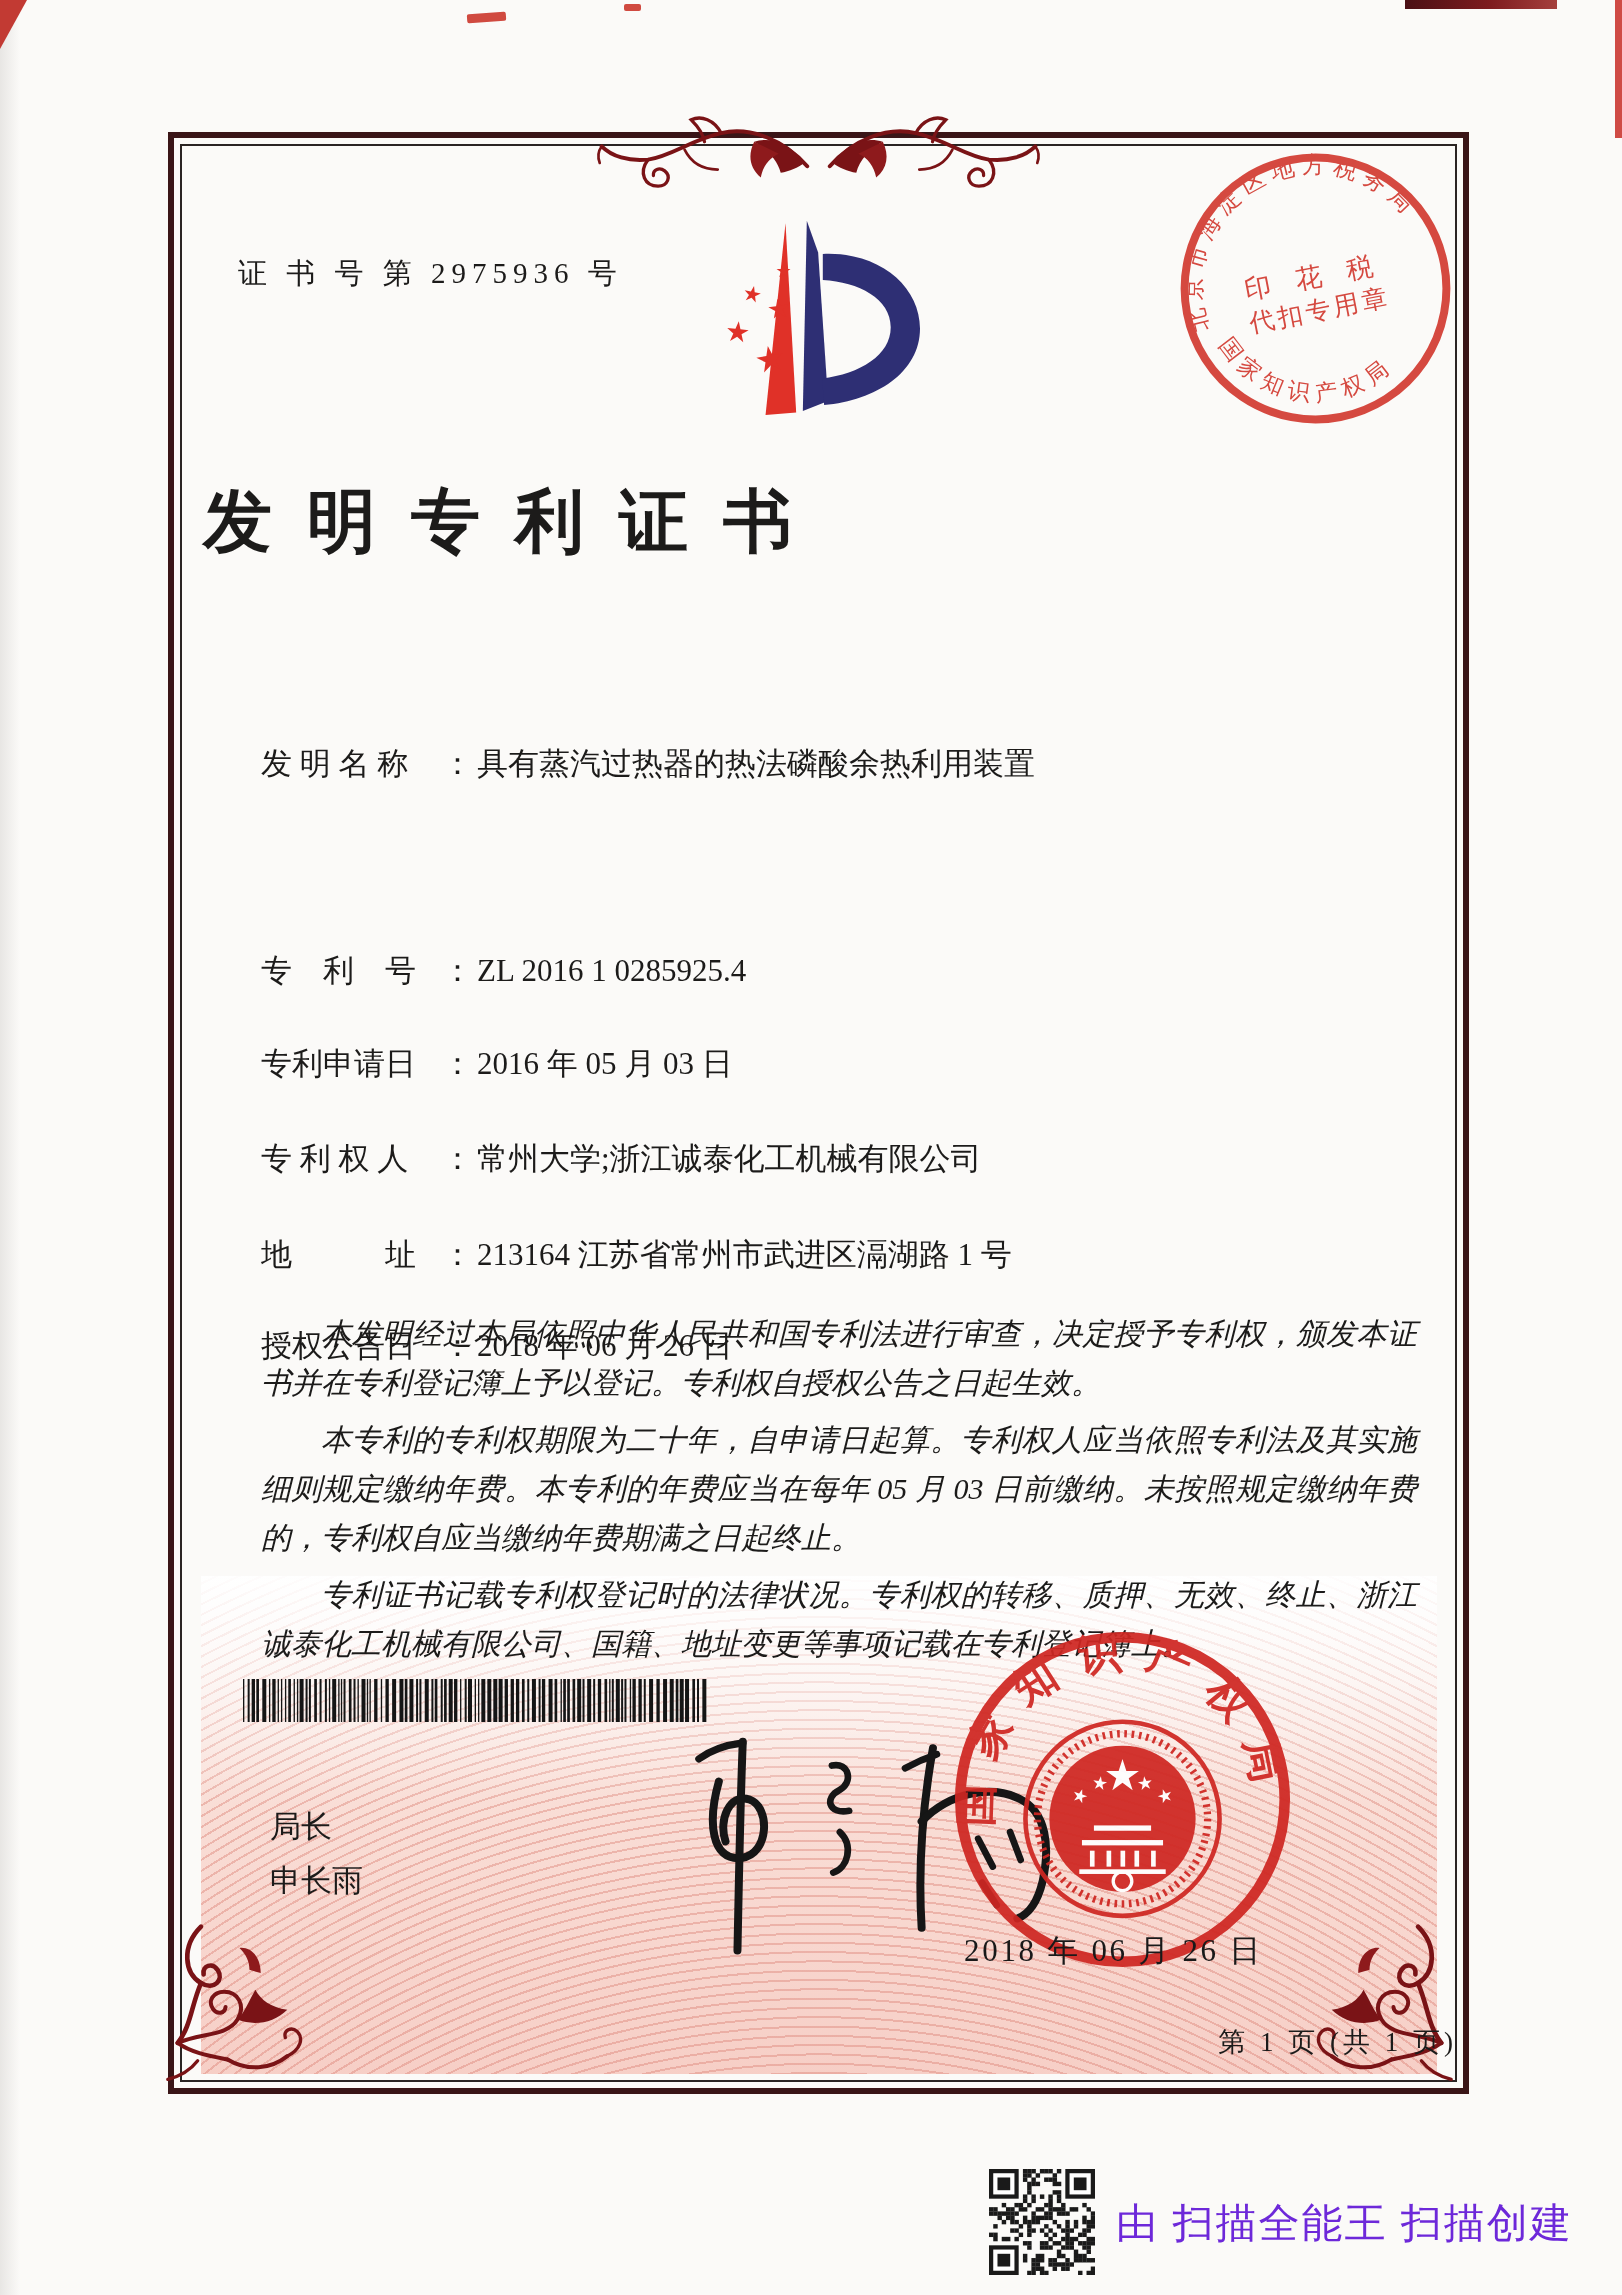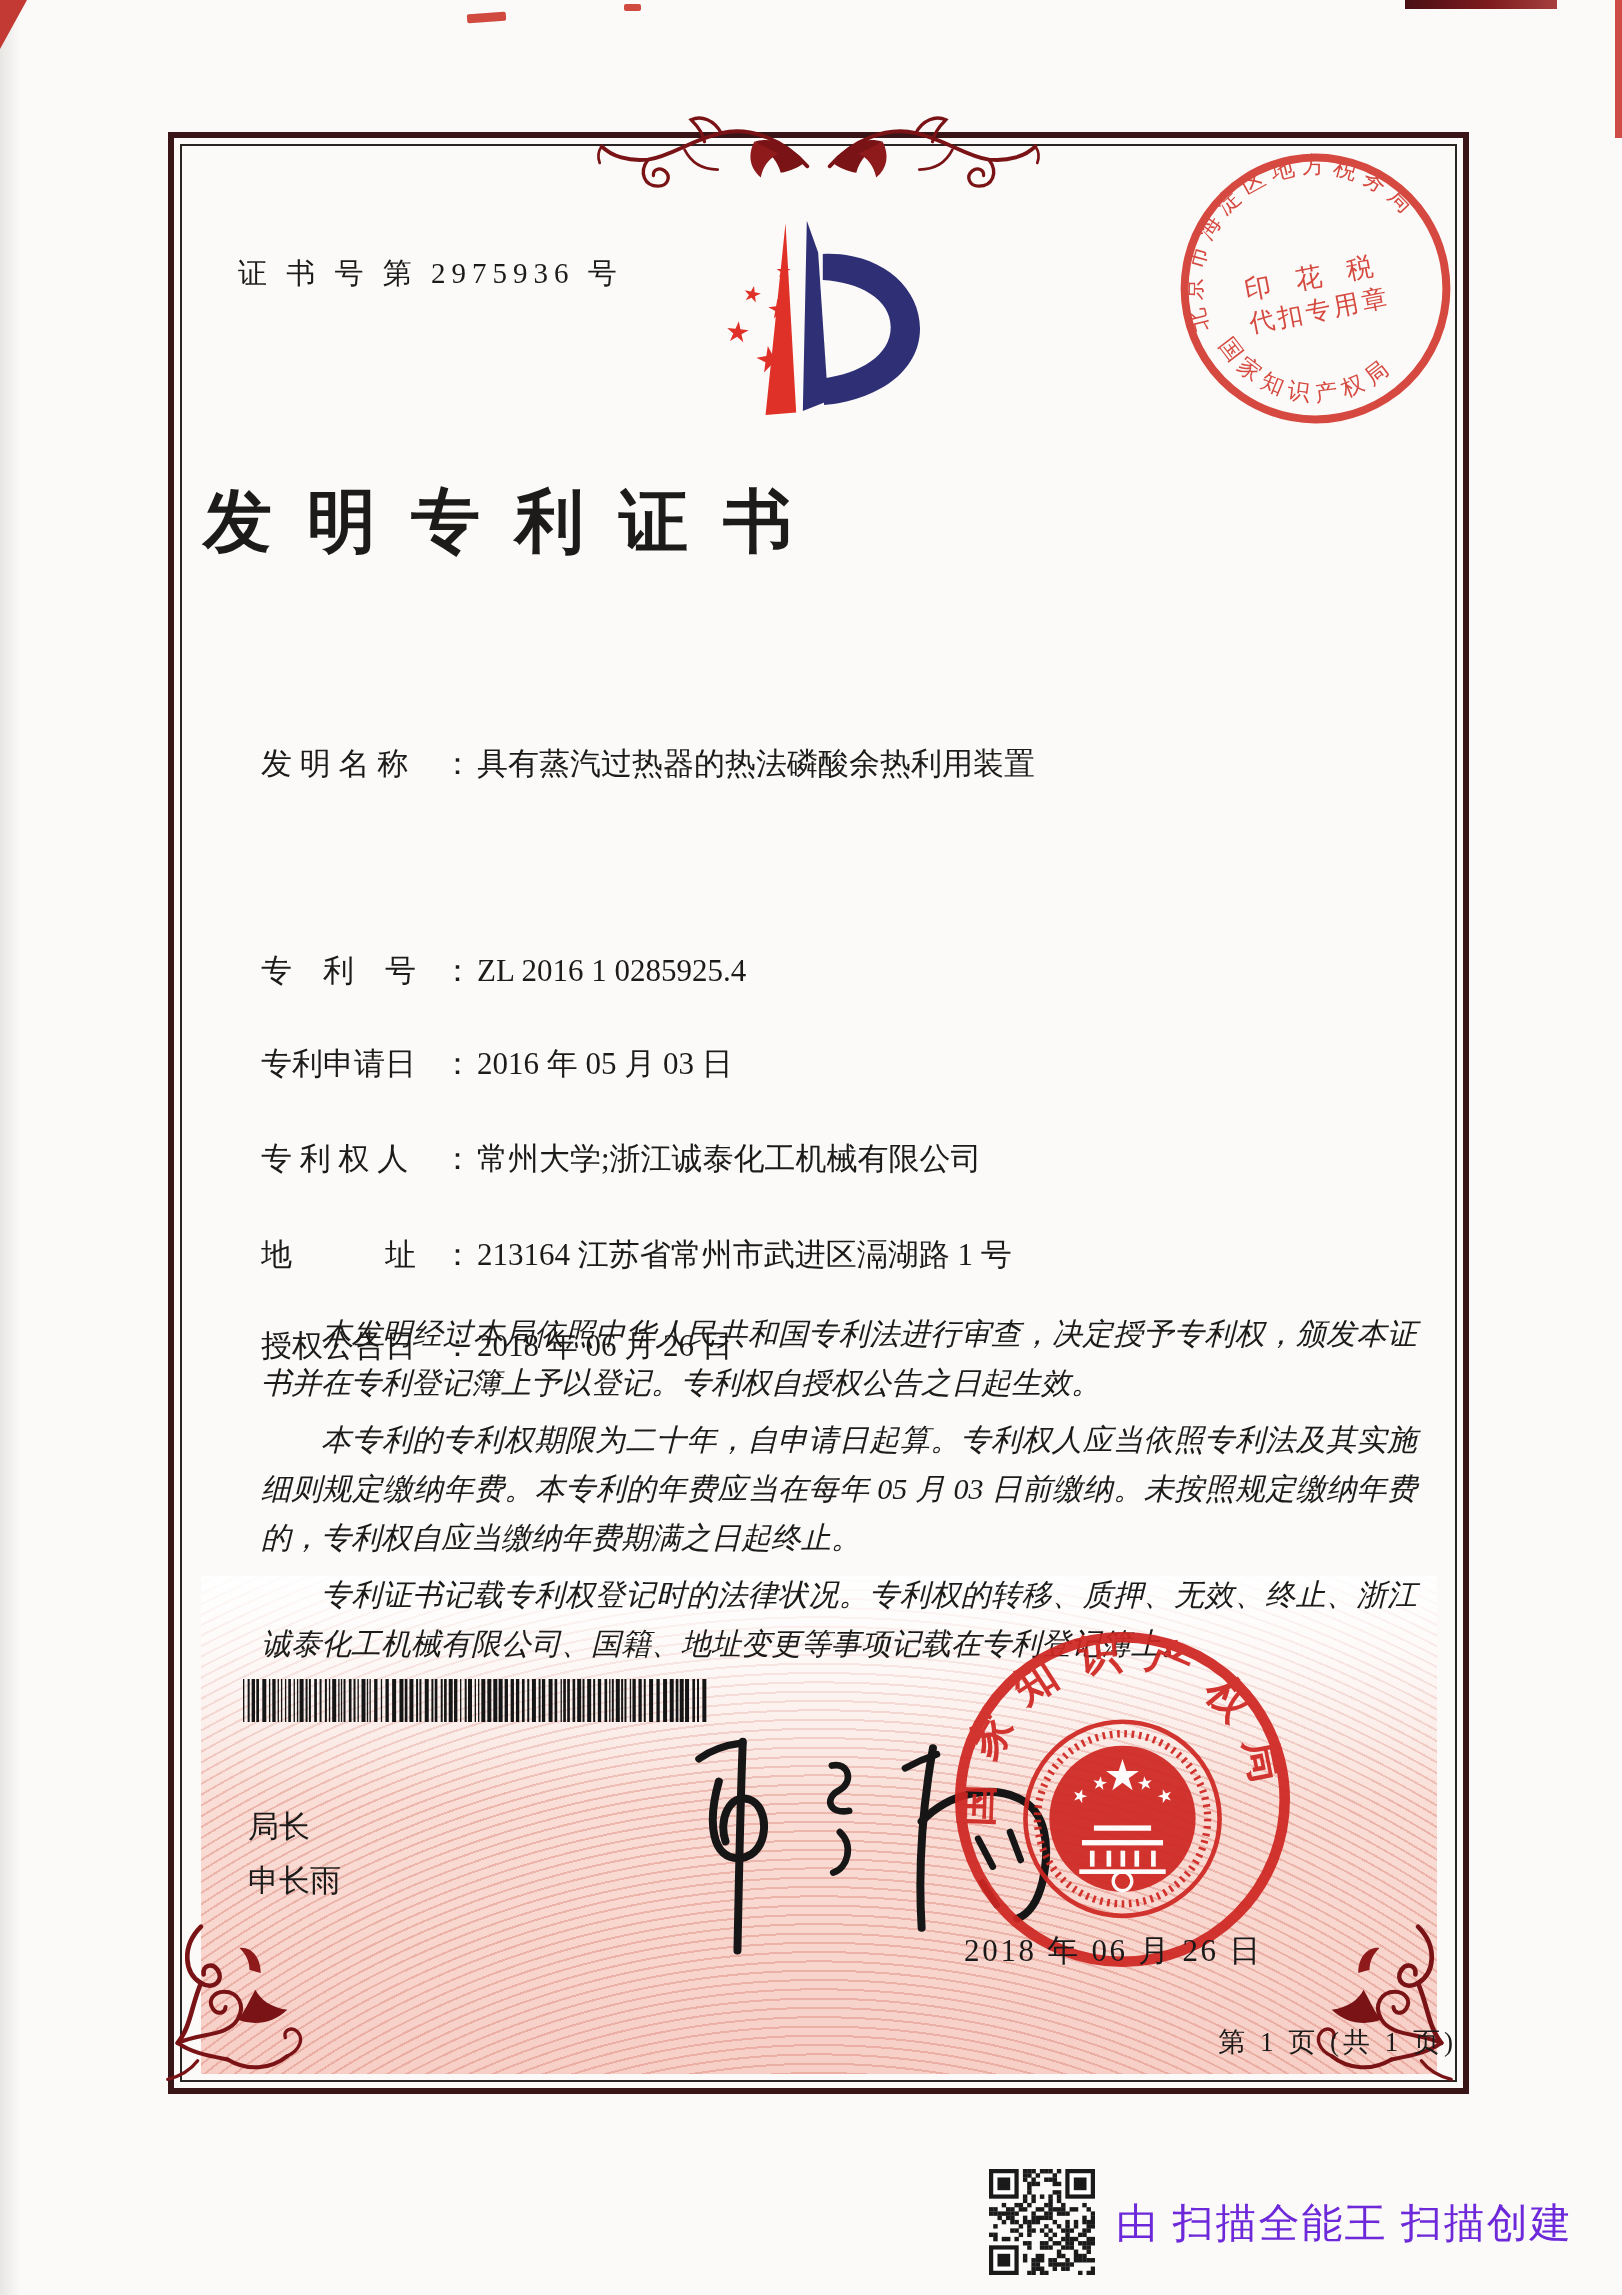--- a/index.html
+++ b/index.html
@@ -25,21 +25,21 @@
   .title{position:absolute;left:168px;top:476px;width:1289px;text-align:left;
          font-size:69px;font-weight:bold;letter-spacing:35px;text-indent:35px;}
   .frow{position:absolute;left:261px;font-size:31px;white-space:nowrap;}
   .flabel{display:inline-block;width:181px;}
   .fval{margin-left:4px;}
   .frow2{position:absolute;left:820px;font-size:31px;white-space:nowrap;}
   .bodytext{position:absolute;left:253px;top:1301px;width:1172px;font-size:30px;
             line-height:49px;text-align:justify;font-family:"Liberation Serif","DejaVu Serif",serif;}
   .bodytext p{margin:8px;text-indent:2em;font-style:italic;}
   .barcode{position:absolute;left:243px;top:1679px;width:470px;height:43px;}
-  .officer{position:absolute;left:248px;font-size:31px;font-family:"Liberation Sans","DejaVu Sans",sans-serif;text-align:right;}
+  .officer{position:absolute;left:270px;font-size:31px;font-family:"Liberation Sans","DejaVu Sans",sans-serif;text-align:right;}
   .signature{position:absolute;left:619px;top:1727px;width:459px;height:246px;z-index:6;}
   .seal{position:absolute;left:945px;top:1622px;width:355px;height:355px;z-index:6;}
   .seal-date{position:absolute;left:957px;top:1930px;width:313px;text-align:center;
              font-size:31px;letter-spacing:2.7px;z-index:7;color:#191919;}
   .footer{position:absolute;left:168px;top:2024px;width:1289px;text-align:right;
           font-size:27px;letter-spacing:4px;z-index:6;}
   .tax-stamp{position:absolute;left:1172px;top:145px;width:287px;height:287px;z-index:7;
              transform:rotate(-11deg);}
   .qr{position:absolute;left:989px;top:2169px;width:106px;height:106px;}
   .scan-caption{position:absolute;left:1116px;top:2196px;font-size:41px;letter-spacing:2px;

